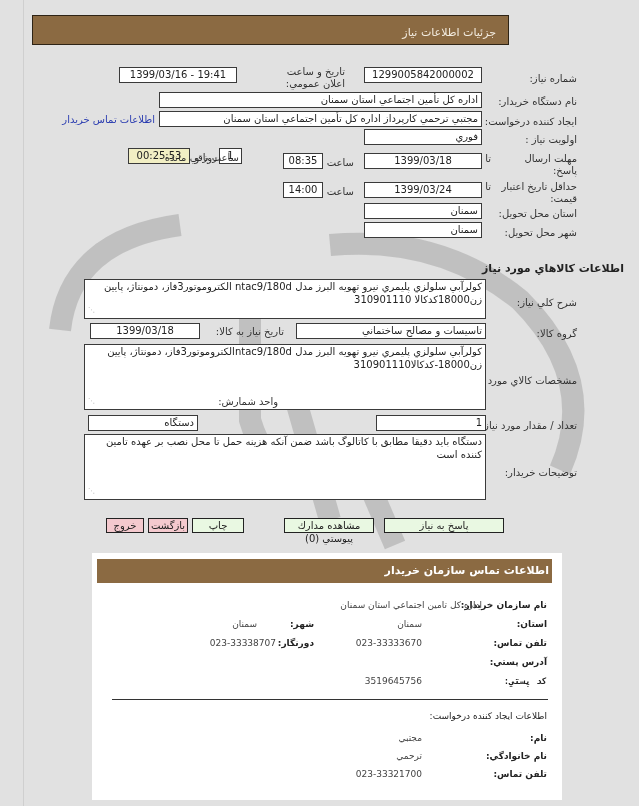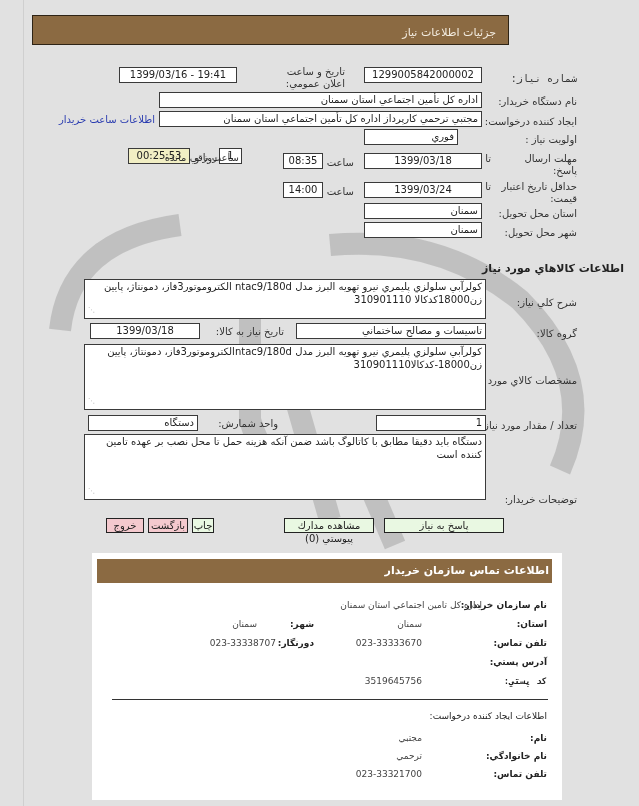--- a/index.html
+++ b/index.html
@@ -61,34 +61,34 @@
     <path d="M290 380 L 330 520"></path>
     <path d="M350 440 L 395 545"></path>
   </g>
   <rect x="170" y="295" width="18" height="18" fill="#d94040" fill-opacity="0.6" transform="rotate(45 179 304)"></rect>
 </svg>
 
 <div class="header-bar">
   <span>جزئيات اطلاعات نياز</span>
 </div>
 
-<div class="lbl" style="right:62px; top:73px;font-family:Liberation Mono, monospace;">شماره نياز:</div>
+<div class="lbl" style="right:62px; top:73px;">شماره نياز:</div>
 <div class="box center" style="left:364px; top:67px; width:118px; height:16px;">1299005842000002</div>
 <div class="lbl" style="right:294px; top:66px; width:80px; white-space:normal; line-height:12px;">تاريخ و ساعت اعلان عمومي:</div>
 <div class="box center" style="left:119px; top:67px; width:118px; height:16px;">1399/03/16 - 19:41</div>
 
 <div class="lbl" style="right:62px; top:96px;">نام دستگاه خريدار:</div>
 <div class="box" style="left:159px; top:92px; width:323px; height:16px;">اداره كل تأمين اجتماعي استان سمنان</div>
 
 <div class="lbl" style="right:62px; top:116px;">ايجاد كننده درخواست:</div>
 <div class="box" style="left:159px; top:111px; width:323px; height:16px;">مجتبي ترحمي كارپرداز  اداره كل تأمين اجتماعي استان سمنان</div>
-<div class="lbl link" style="right:484px; top:114px;">اطلاعات ساعت خريدار</div>
+<div class="lbl link" style="right:484px; top:114px;">اطلاعات تماس خريدار</div>
 
 <div class="lbl" style="right:62px; top:134px;">اولويت نياز :</div>
-<div class="box" style="left:364px; top:129px; width:94px; height:16px;">فوري</div>
+<div class="box" style="left:364px; top:129px; width:118px; height:16px;">فوري</div>
 
 <div class="lbl" style="right:62px; top:153px; width:60px; white-space:normal; line-height:12px;">مهلت ارسال پاسخ:</div>
 <div class="lbl" style="right:148px; top:153px;">تا تاريخ :</div>
 <div class="box center" style="left:364px; top:153px; width:118px; height:16px;">1399/03/18</div>
 <div class="lbl" style="right:285px; top:157px;">ساعت</div>
 <div class="box center" style="left:283px; top:153px; width:40px; height:16px;">08:35</div>
 <div class="box center" style="left:219px; top:148px; width:23px; height:16px;">1</div>
 <div class="lbl" style="right:422px; top:152px;">روز و</div>
 <div class="box center countdown" style="left:128px; top:148px; width:62px; height:16px;">00:25:53</div>
 <div class="lbl" style="right:400px; top:151px; width:120px; white-space:normal; line-height:14px;">ساعت باقي مانده</div>
@@ -118,32 +118,32 @@
 <div class="box center" style="left:90px; top:323px; width:110px; height:16px;">1399/03/18</div>
 
 <div class="lbl" style="right:62px; top:375px;">مشخصات كالاي مورد نياز:</div>
 <div class="box multi" style="left:84px; top:344px; width:402px; height:66px;">
   <span>كولرآبي سلولزي پليمري نيرو تهويه البرز مدل ntac9/180dالكتروموتور3فاز، دمونتاژ، پايين زن18000-كدكالا310901110</span>
   <span class="grip">⋰</span>
 </div>
 
 <div class="lbl" style="right:62px; top:420px;">تعداد / مقدار مورد نياز:</div>
 <div class="box" style="left:376px; top:415px; width:110px; height:16px;">1</div>
-<div class="lbl" style="right:361px; top:418px;">واحد شمارش:</div>
+<div class="lbl" style="right:361px; top:396px;">واحد شمارش:</div>
 <div class="box" style="left:88px; top:415px; width:110px; height:16px;">دستگاه</div>
 
-<div class="lbl" style="right:62px; top:467px;margin-top:27px;">توضيحات خريدار:</div>
+<div class="lbl" style="right:62px; top:467px;">توضيحات خريدار:</div>
 <div class="box multi" style="left:84px; top:434px; width:402px; height:66px;">
   <span>دستگاه بايد دقيقا مطابق با كاتالوگ باشد ضمن آنكه هزينه حمل تا محل نصب بر عهده تامين كننده است</span>
   <span class="grip">⋰</span>
 </div>
 
 <div class="btn green" style="left:384px; top:518px; width:120px;">پاسخ به نياز</div>
 <div class="btn green" style="left:284px; top:518px; width:90px;">مشاهده مدارك پيوستي (0)</div>
-<div class="btn green" style="left:192px; top:518px; width:22px;">چاپ</div>
+<div class="btn green" style="left:192px; top:518px; width:52px;">چاپ</div>
 <div class="btn pink" style="left:148px; top:518px; width:40px;">بازگشت</div>
 <div class="btn pink" style="left:106px; top:518px; width:38px;">خروج</div>
 
 <div class="card">
   <div class="card-head">اطلاعات تماس سازمان خريدار</div>
 
   <div class="c-lbl" style="right:15px; top:47px;">نام سازمان خريدار:</div>
   <div class="c-val" style="right:80px; top:47px;">اداره كل تامين اجتماعي استان سمنان</div>
 
   <div class="c-lbl" style="right:15px; top:66px;">استان:</div>

